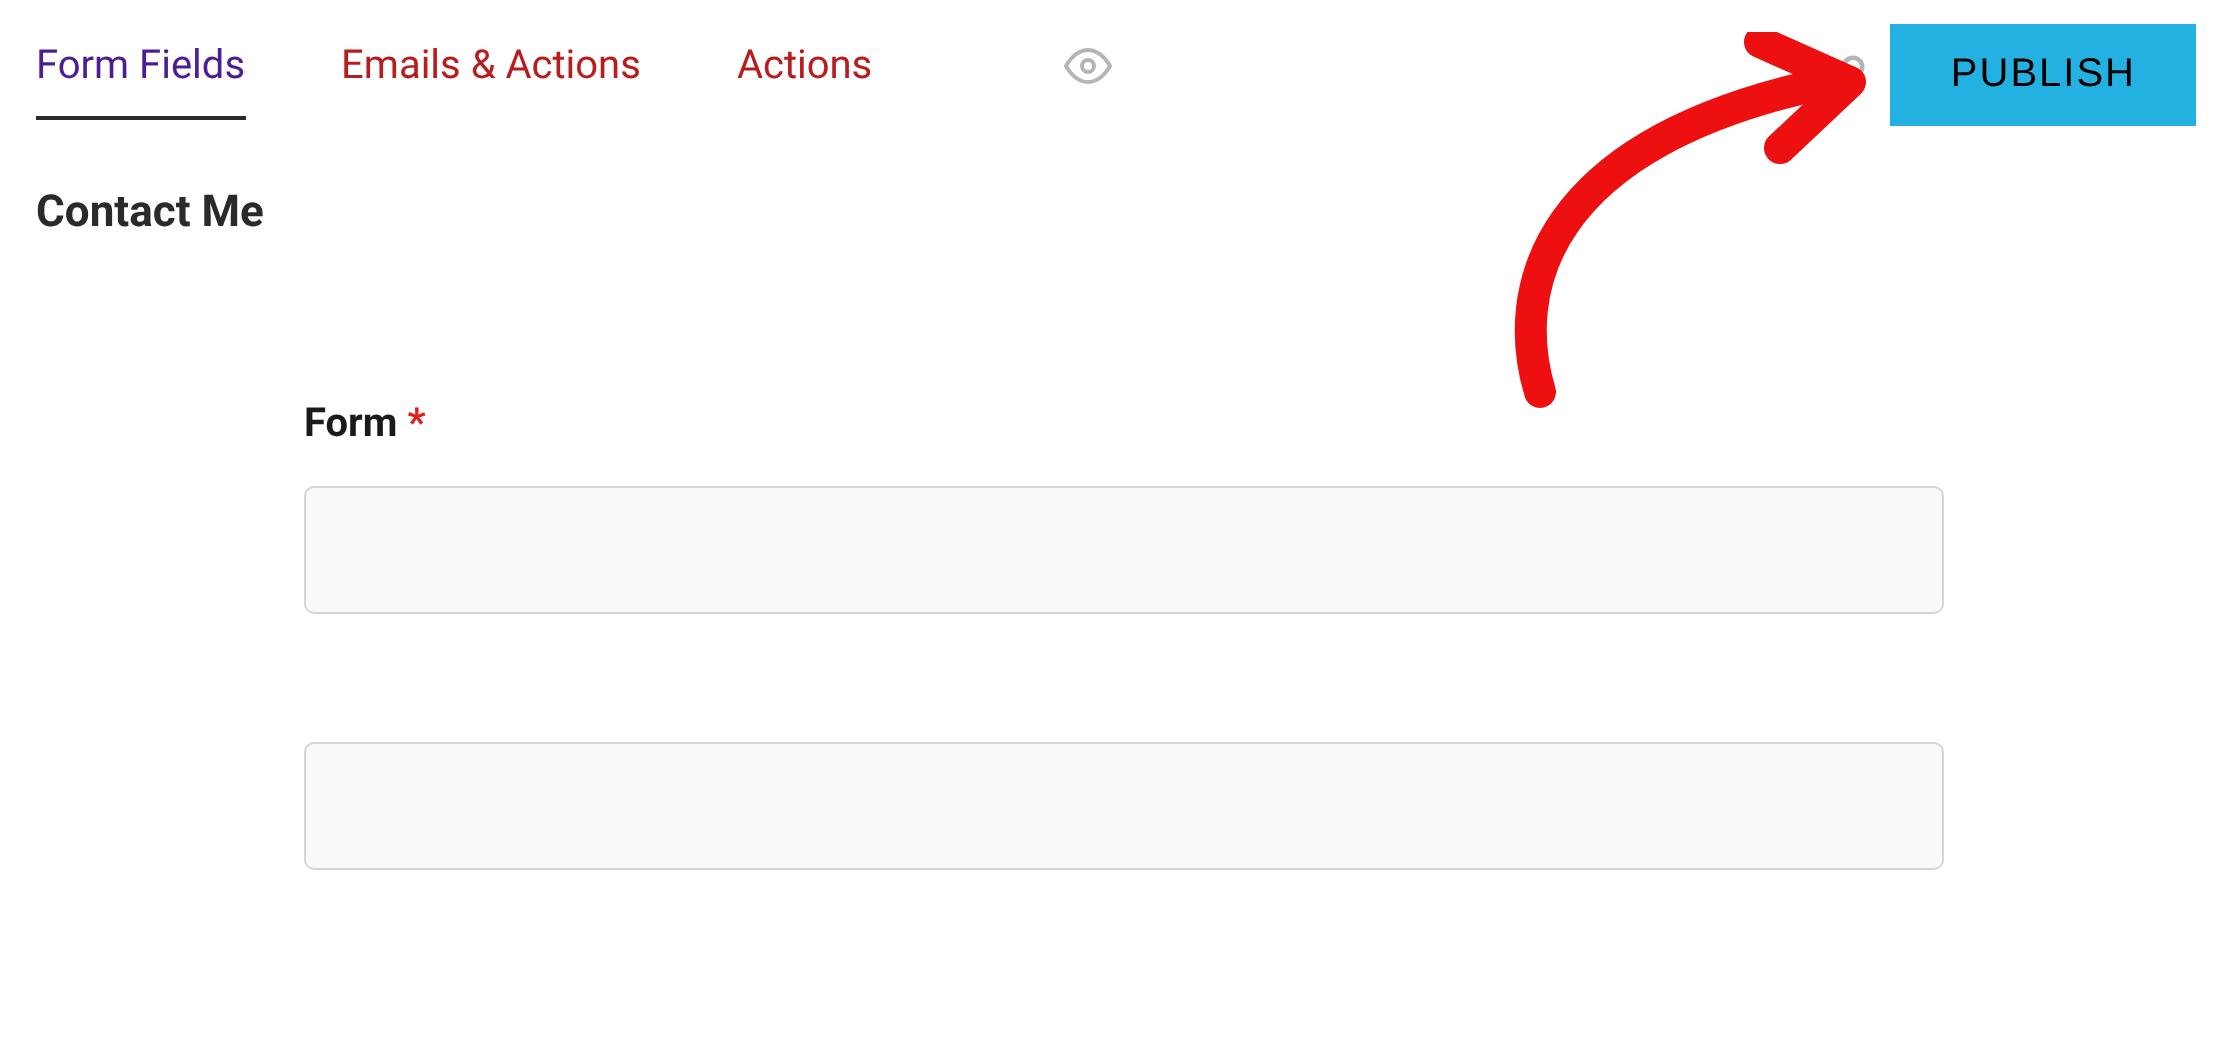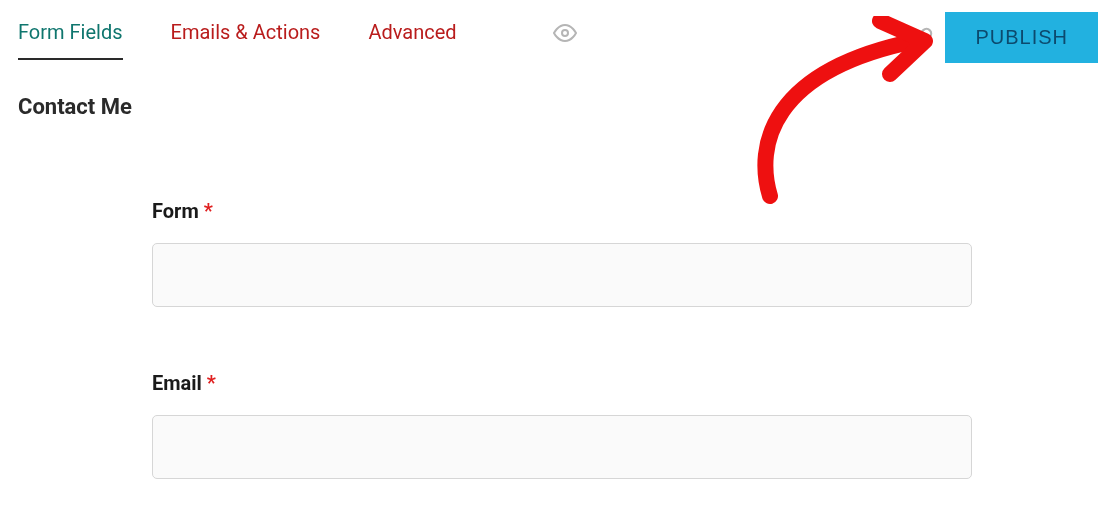--- a/index.html
+++ b/index.html
@@ -27,21 +27,21 @@
       align-items: center;
     }
     .tab {
       font-size: 20px;
       color: #b91c1c;
       padding-bottom: 14px;
       cursor: pointer;
       border-bottom: 2px solid transparent;
     }
     .tab.active {
-      color: #0f766e;
+      color: #4c1d95;
       border-bottom: 2px solid #2a2a2a;
     }
     .preview-icon {
       margin-left: 48px;
       color: #b5b5b5;
       display: flex;
       align-items: center;
       padding-bottom: 14px;
     }
     .right-actions {
@@ -52,21 +52,21 @@
       align-items: center;
       gap: 12px;
     }
     .link-icon {
       color: #b5b5b5;
       display: flex;
       align-items: center;
     }
     .publish-button {
       background: #22b1e0;
-      color: #0c4a6e;
+      color: #000000;
       border: none;
       font-size: 20px;
       font-weight: 500;
       letter-spacing: 1px;
       padding: 14px 30px;
       cursor: pointer;
     }
     .page-title {
       font-size: 22px;
       font-weight: 700;
@@ -107,21 +107,21 @@
       pointer-events: none;
     }
   </style>
 </head>
 <body>
 
 <div class="header">
   <div class="tabs">
     <div class="tab active">Form Fields</div>
     <div class="tab">Emails &amp; Actions</div>
-    <div class="tab">Advanced</div>
+    <div class="tab">Actions</div>
     <div class="preview-icon">
       <svg width="24" height="24" viewBox="0 0 24 24" fill="none" stroke="currentColor" stroke-width="2">
         <path d="M1 12s4-8 11-8 11 8 11 8-4 8-11 8-11-8-11-8z"></path>
         <circle cx="12" cy="12" r="3"></circle>
       </svg>
     </div>
   </div>
   <div class="right-actions">
     <div class="link-icon">
       <svg width="22" height="22" viewBox="0 0 24 24" fill="none" stroke="currentColor" stroke-width="2.5">
@@ -137,24 +137,20 @@
 
 <div class="form-area">
   <div class="form-field">
     <label class="field-label">
       <span>Form</span>
       <span class="required-mark">*</span>
     </label>
     <input type="text" class="text-input" style="">
   </div>
   <div class="form-field">
-    <label class="field-label">
-      <span>Email</span>
-      <span class="required-mark">*</span>
-    </label>
     <input type="text" class="text-input" style="">
   </div>
 </div>
 
 <svg class="annotation-arrow" width="210" height="200" viewBox="0 0 210 200">
   <path d="M 30 180 C 15 130, 30 55, 175 25" stroke="#ee1010" stroke-width="16" fill="none" stroke-linecap="round"></path>
   <path d="M 140 5 L 185 25 L 150 58" stroke="#ee1010" stroke-width="16" fill="none" stroke-linecap="round" stroke-linejoin="round"></path>
 </svg>
 
 </body></html>

